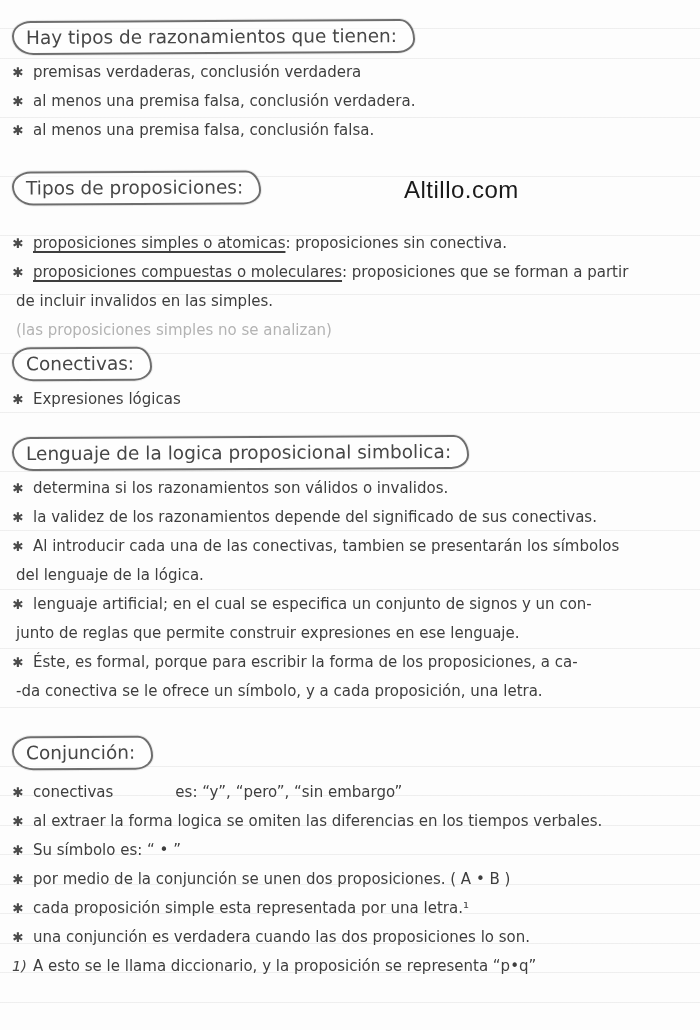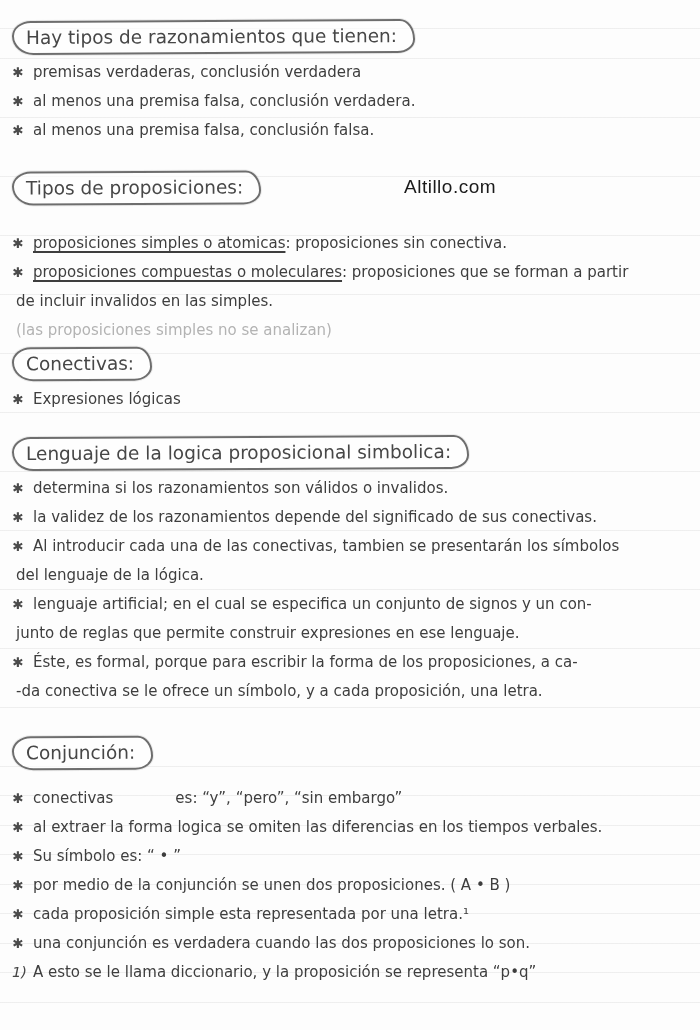--- a/index.html
+++ b/index.html
@@ -17,32 +17,32 @@
     padding:20px 6px 0 12px;
     background:
       repeating-linear-gradient(to bottom,
         transparent 0 28.5px,
         rgba(150,150,150,0.14) 28.5px 29.5px);
   }
   .watermark {
     position:absolute;
     left:404px; top:176px;
     font-family:"Liberation Sans", sans-serif;
-    font-size:19px;
+    font-size:24px;
     color:#1a1a1a;
     letter-spacing:0.5px;
   }
   .sec { }
   .s2 { margin-top:26px; }
   .s3 { margin-top:2px; }
   .s4 { margin-top:22px; }
   .s5 { margin-top:30px; }
   .cloud-wrap { margin-bottom:4px; }
   .s2 .cloud-wrap { margin-bottom:24px; }
-  .s5 .cloud-wrap { margin-bottom:14px; }
+  .s5 .cloud-wrap { margin-bottom:8px; }
   .cloud {
     display:inline-block;
     border:2px solid #6e6e6e;
     border-radius:30px 24px 28px 34px / 24px 32px 22px 30px;
     padding:4px 16px 5px 12px;
     font-size:18.5px;
     color:#474747;
     transform:rotate(-0.3deg);
     background:rgba(255,255,255,0.6);
     box-shadow:0 0 0 1px rgba(110,110,110,0.12);

